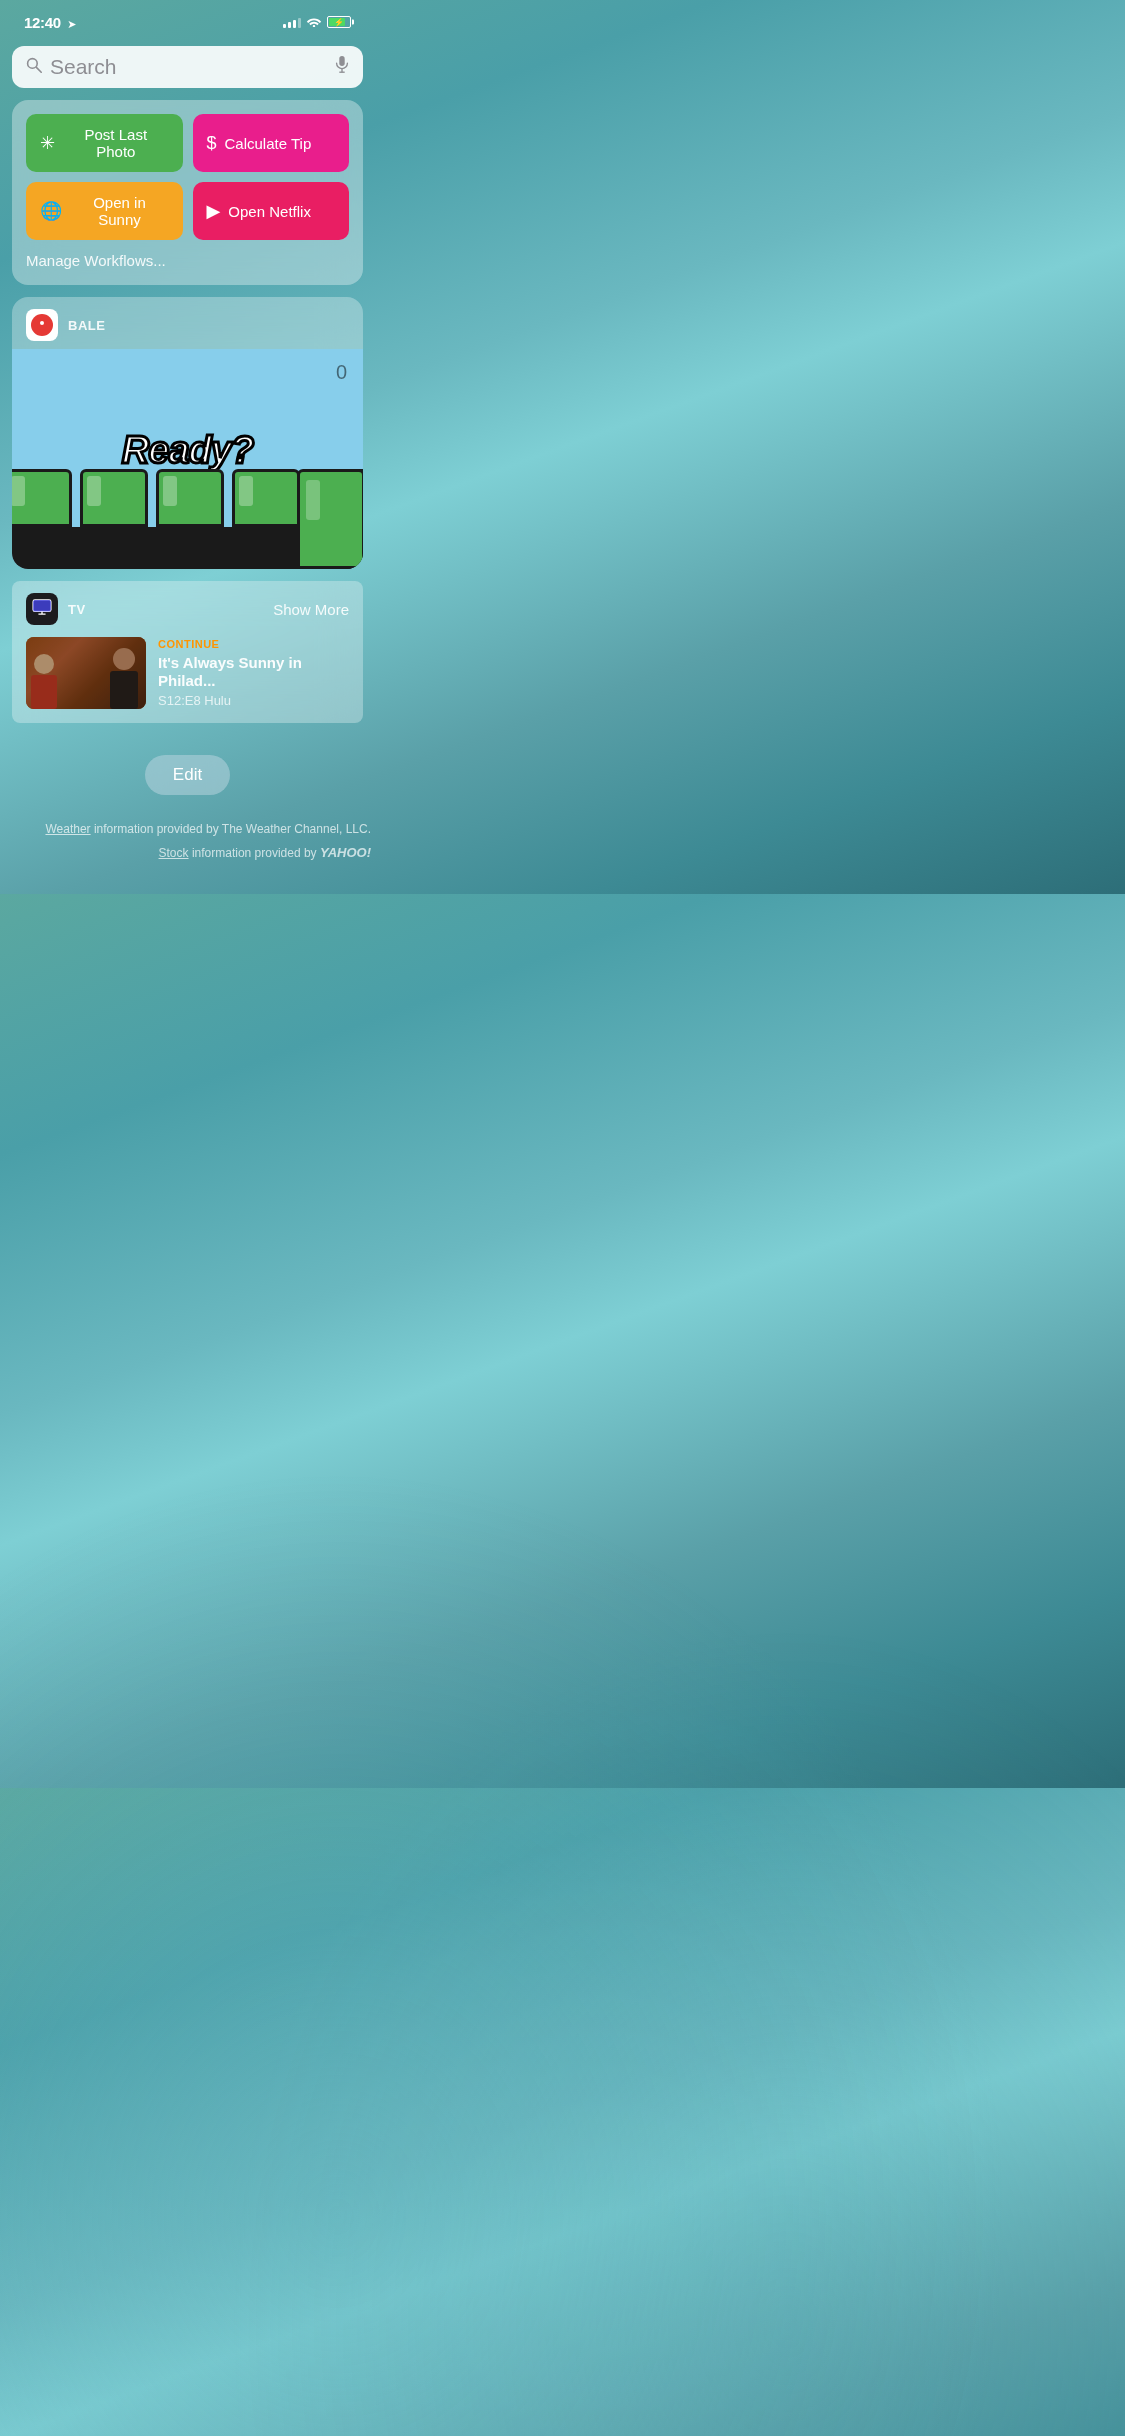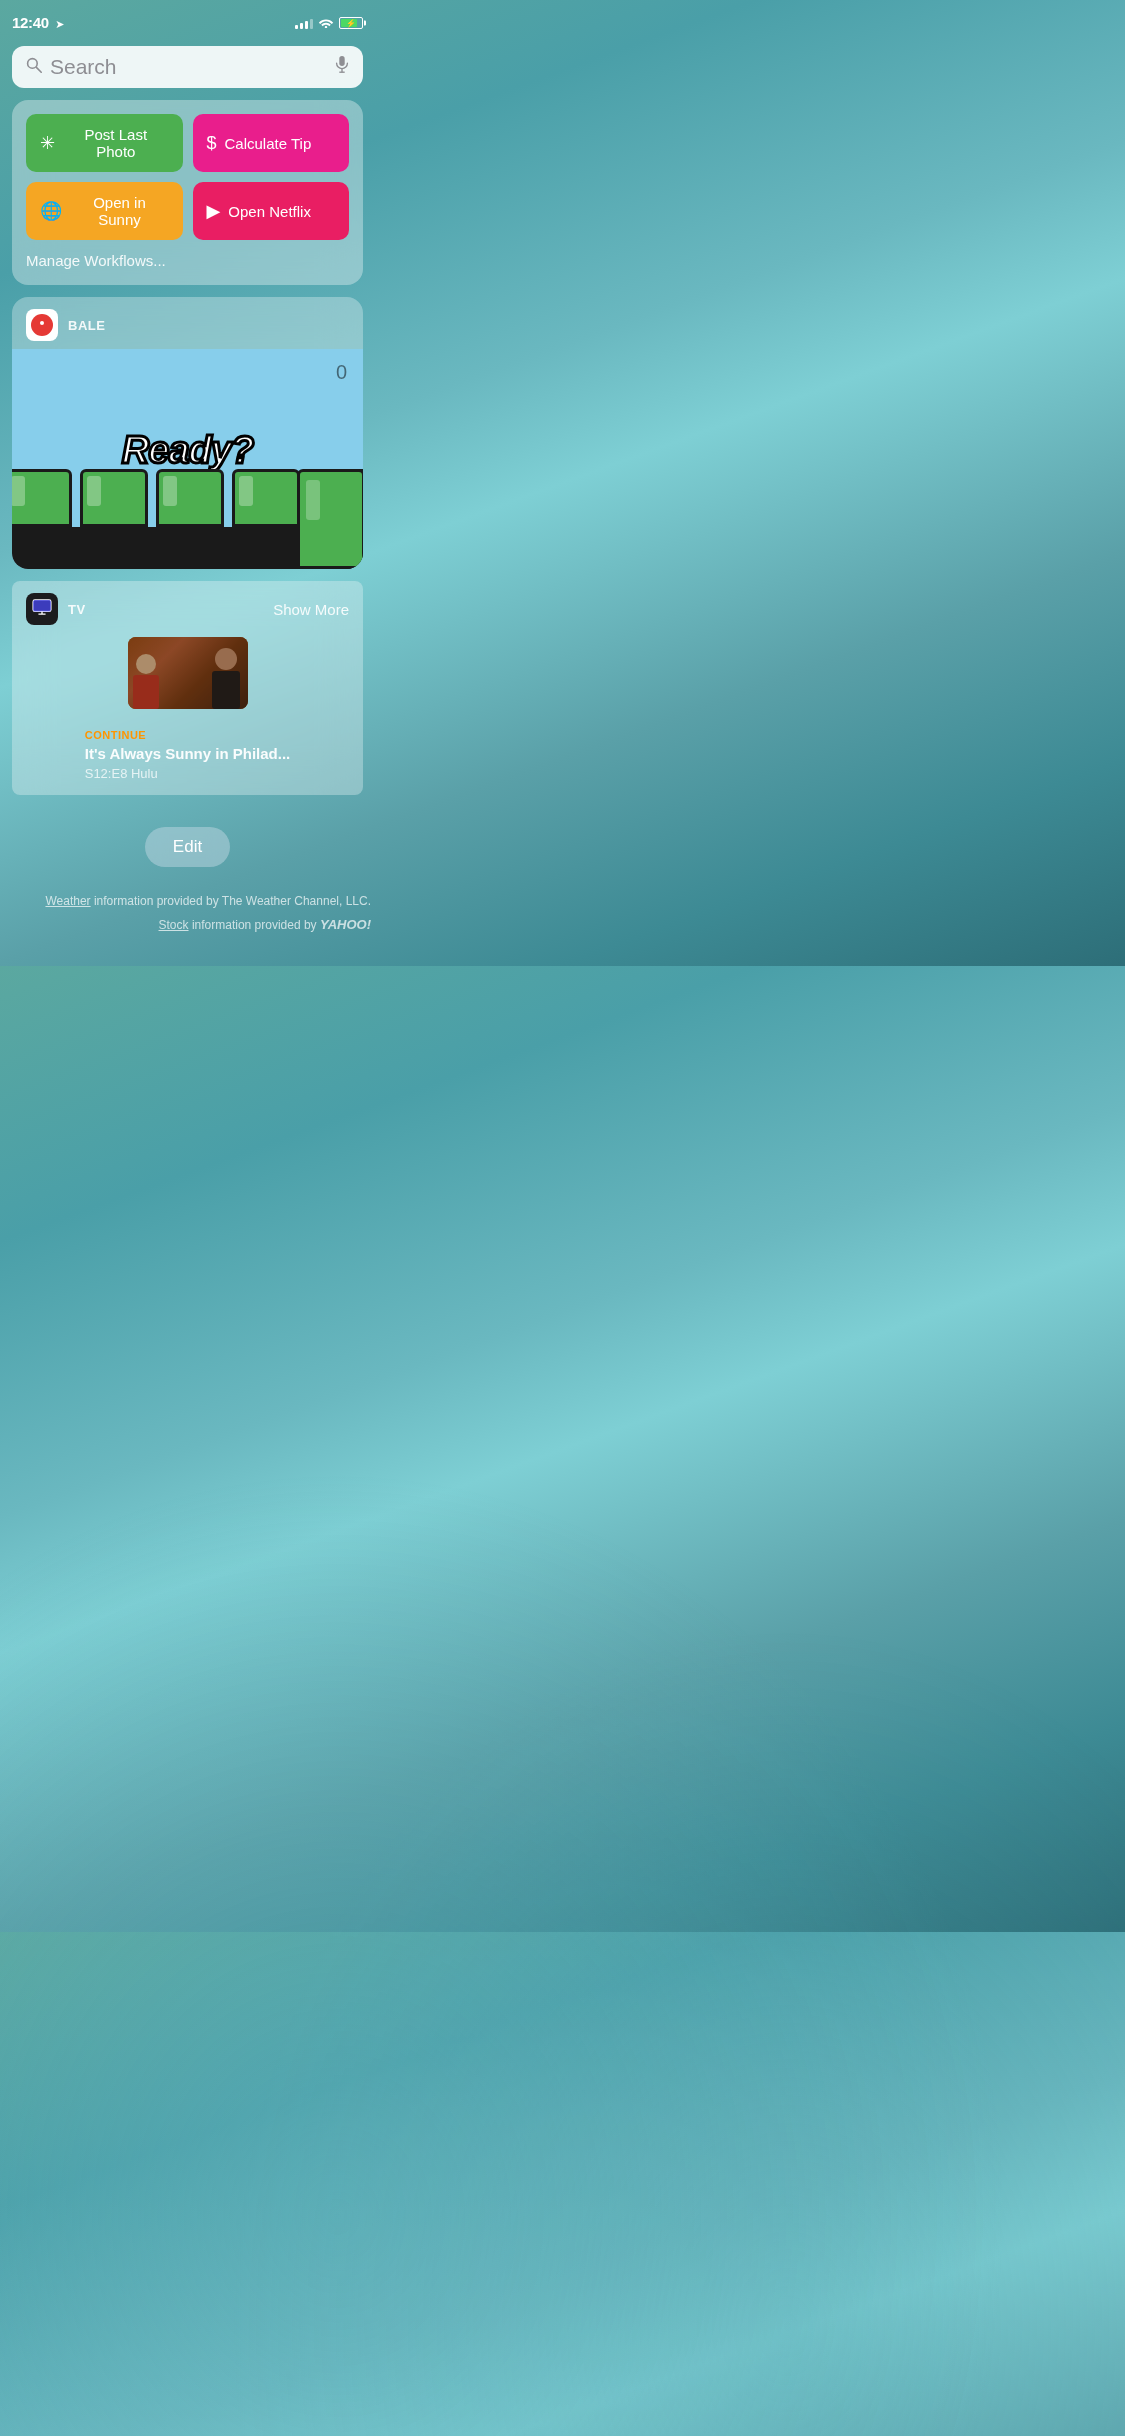--- a/index.html
+++ b/index.html
@@ -11,22 +11,22 @@
       background: linear-gradient(160deg, #5ba8a0 0%, #4a9fa8 20%, #6ab8c0 40%, #7ecfd4 50%, #5aa0a8 70%, #3d8a94 85%, #2d6e78 100%);
       font-family: -apple-system, 'SF Pro Display', 'Helvetica Neue', Arial, sans-serif;
       overflow-x: hidden;
       position: relative;
     }
 
     
     .status-bar {
       display: flex;
       justify-content: space-between;
-      align-items: center;
-      padding: 14px 12px 6px;
+      align-items: flex-start;
+      padding: 14px 24px 6px;
       color: white;
     }
     .status-time {
       font-size: 15px;
       font-weight: 600;
       letter-spacing: -0.3px;
     }
     .status-icons {
       display: flex;
       align-items: center;
@@ -308,23 +308,22 @@
       color: rgba(255,255,255,0.9);
       background: none;
       border: none;
       cursor: pointer;
       font-weight: 400;
     }
 
     .tv-content {
       padding: 4px 14px 14px;
       display: flex;
-      gap: 20px;
-      align-items: center;
-      flex-direction: column;
+      gap: 12px;
+      align-items: center;
     }
 
     .tv-thumbnail {
       width: 120px;
       height: 72px;
       border-radius: 8px;
       background: #8B4513;
       overflow: hidden;
       flex-shrink: 0;
       position: relative;

